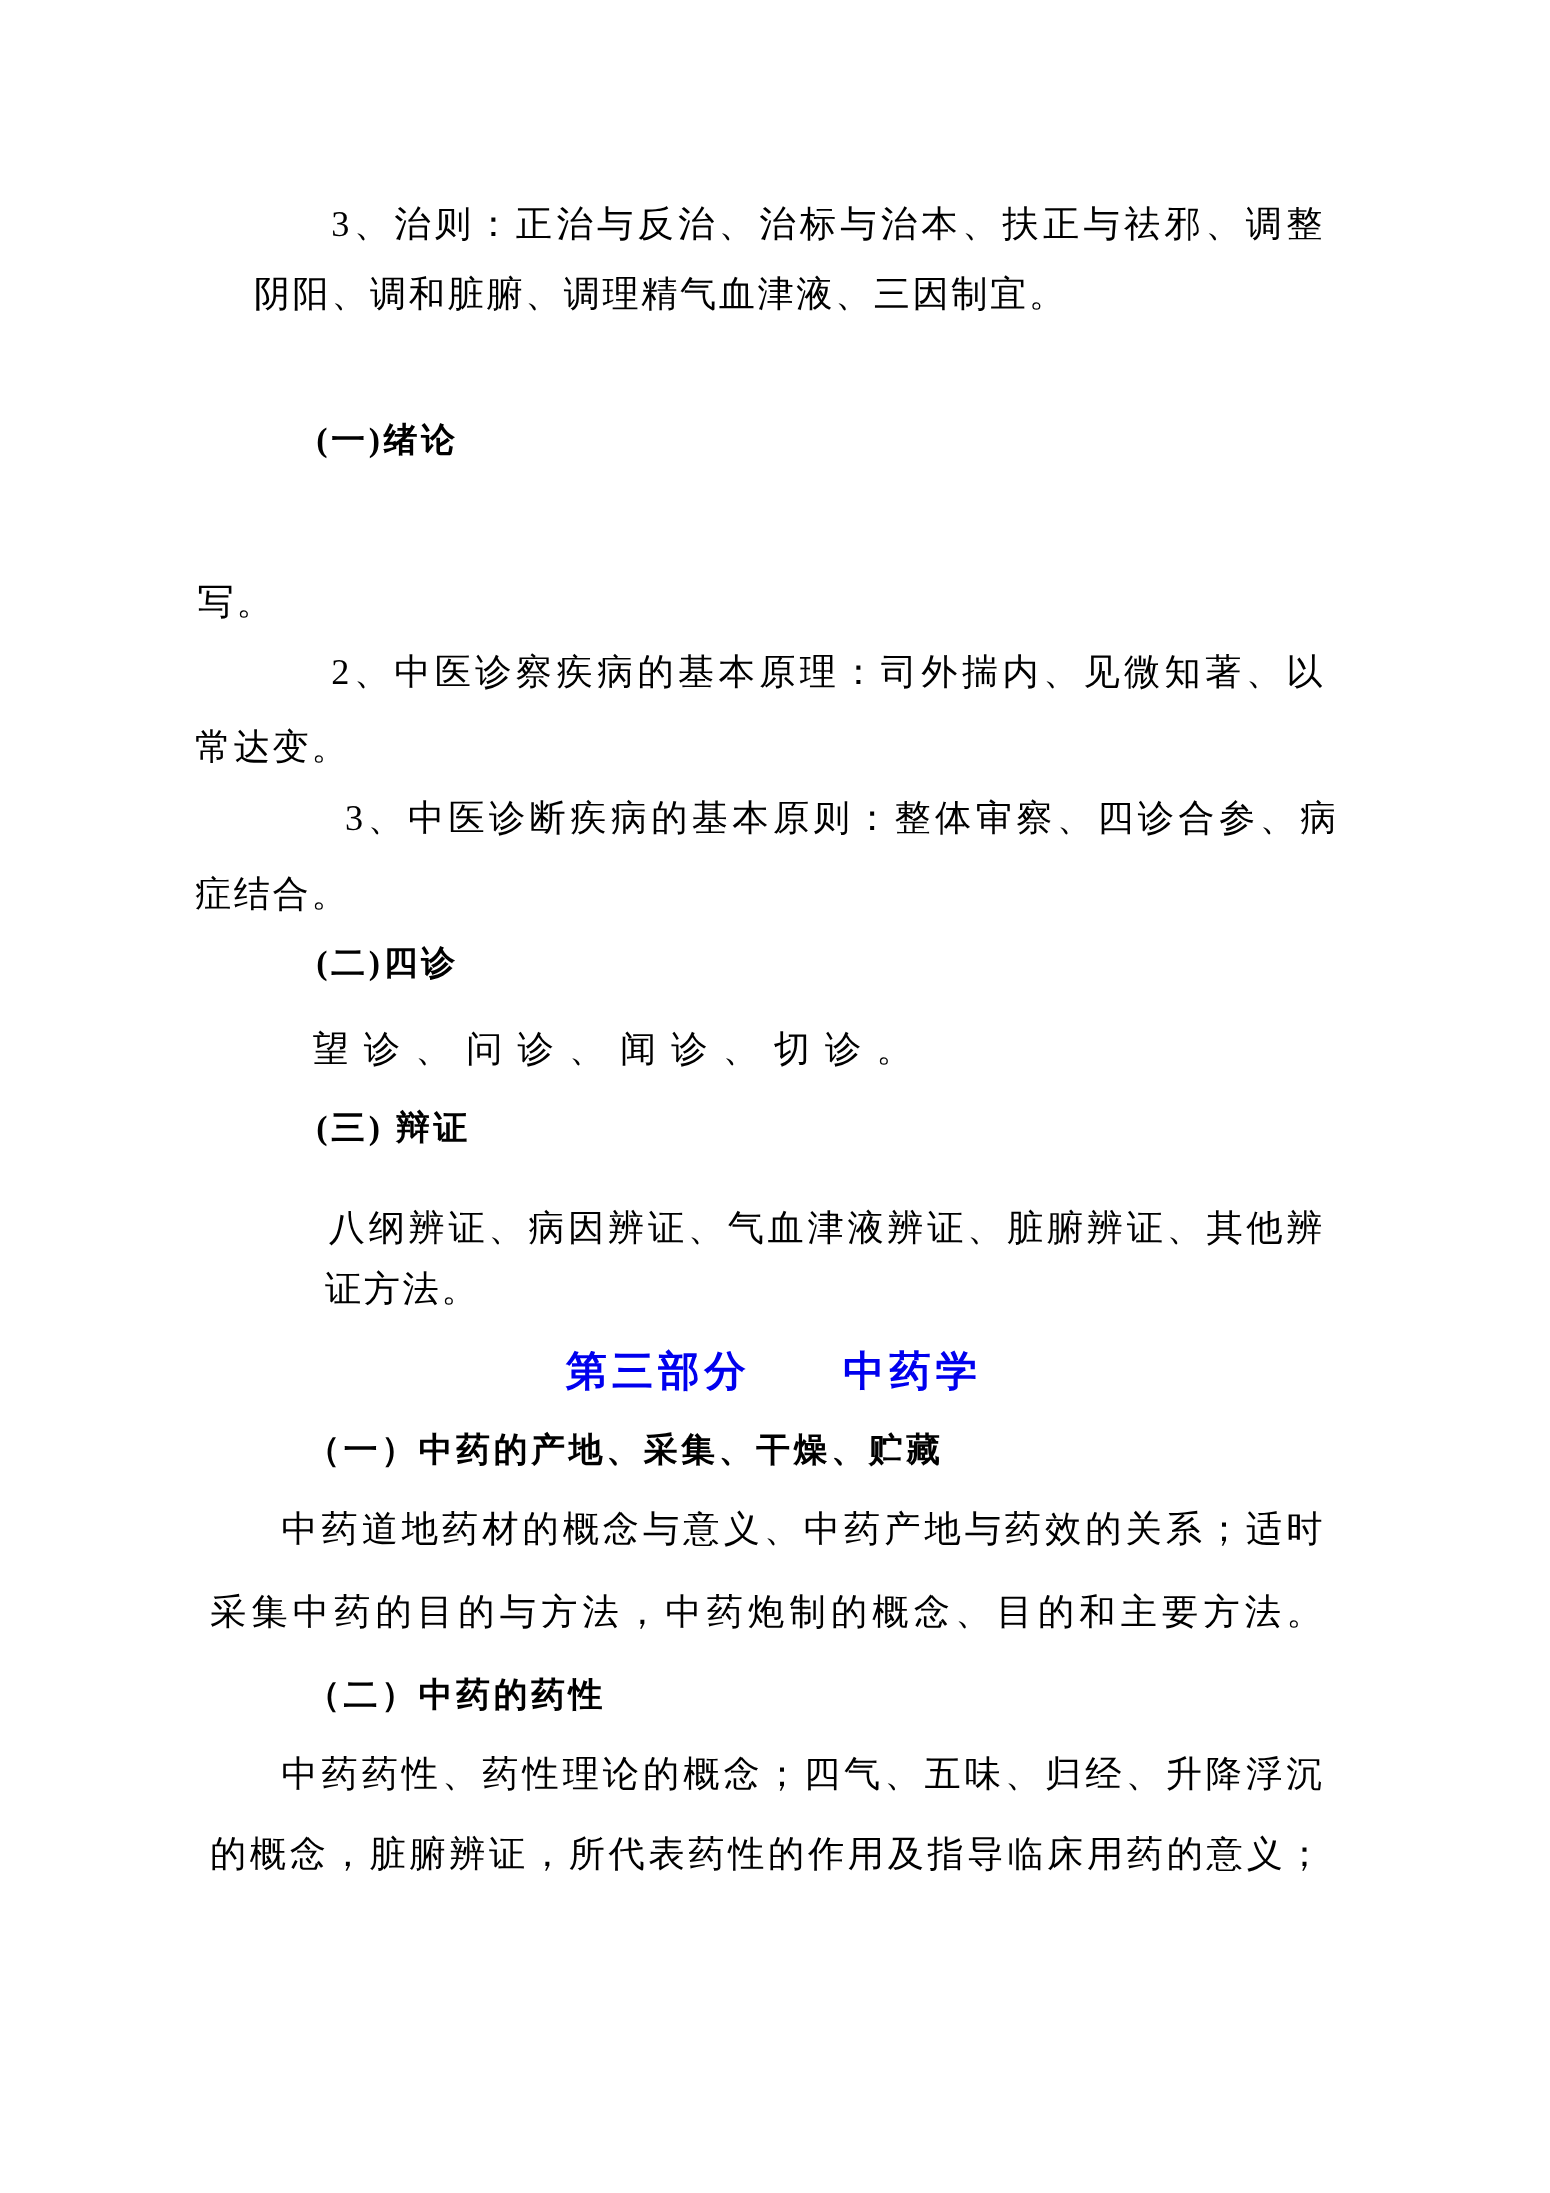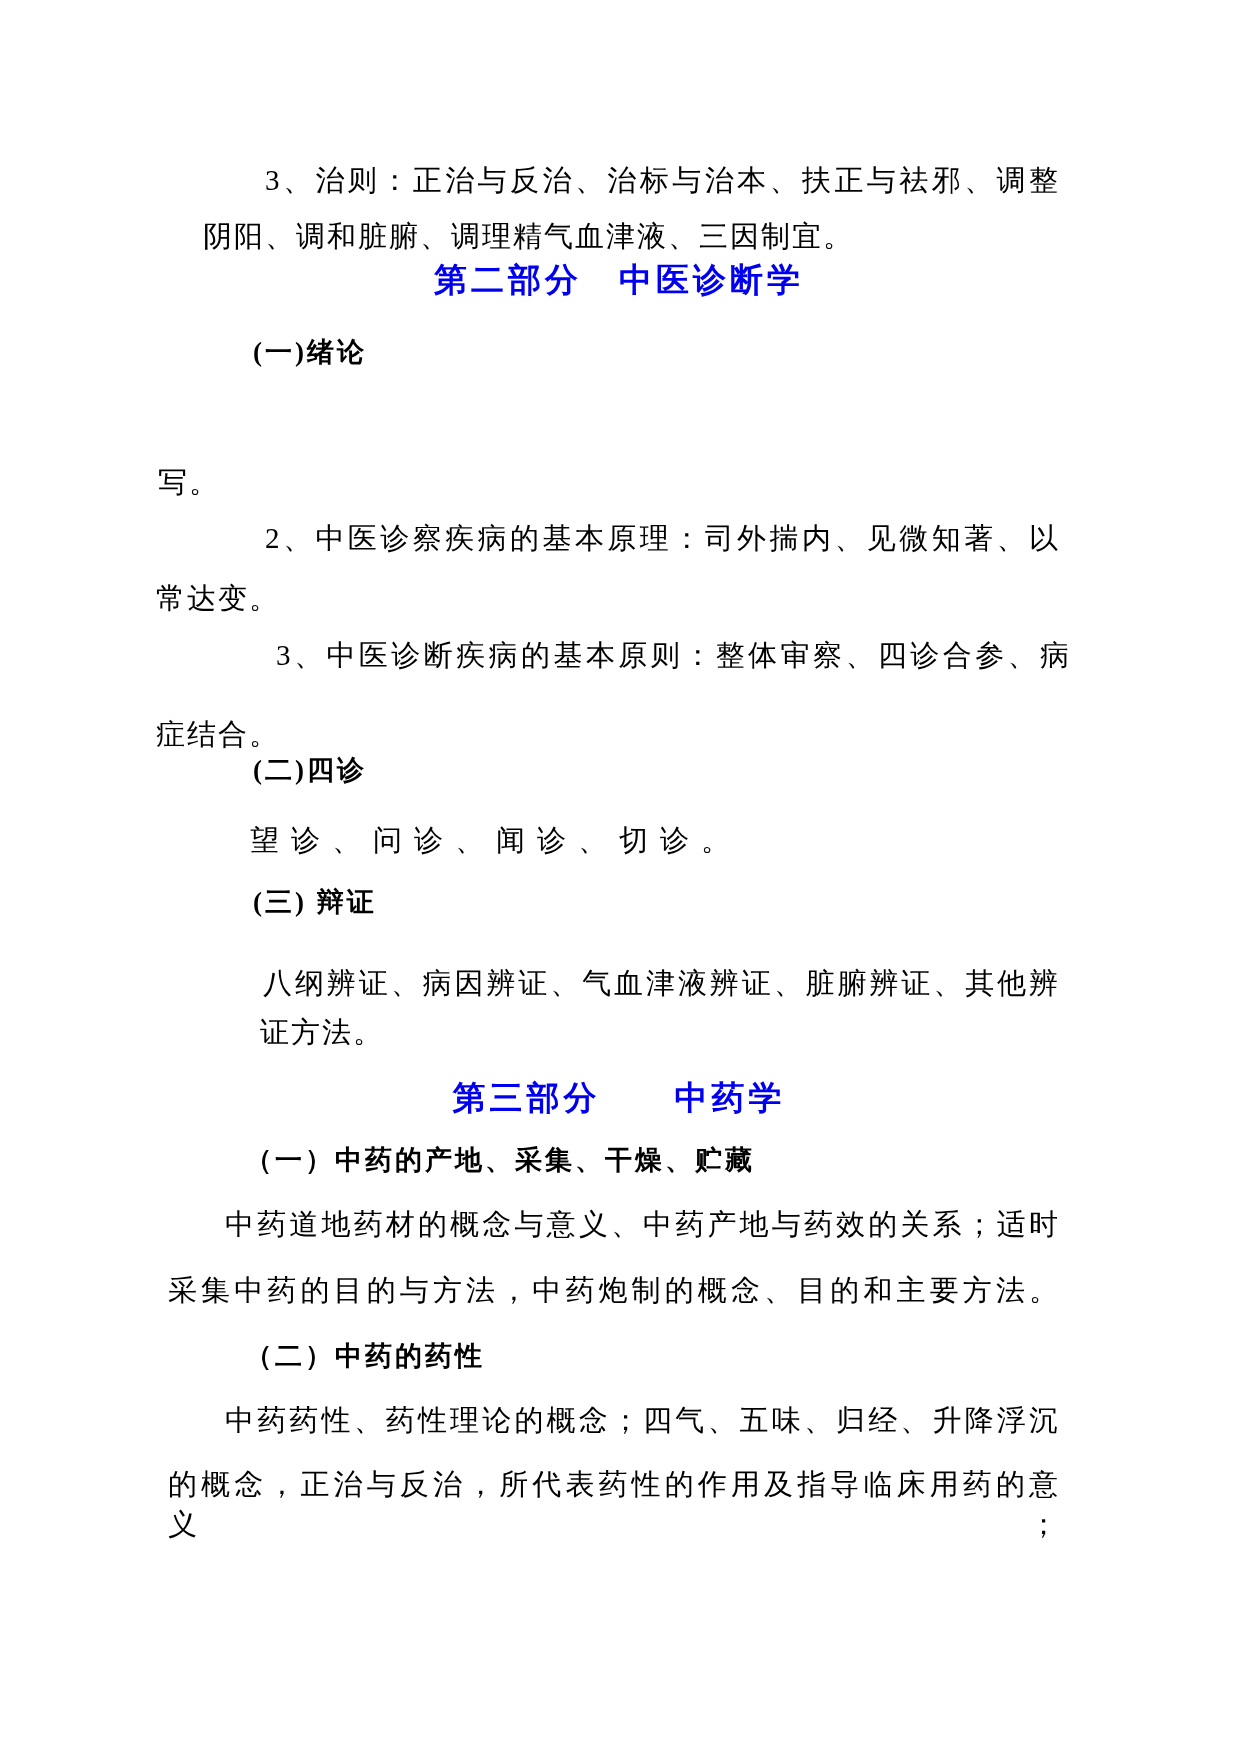--- a/index.html
+++ b/index.html
@@ -56,46 +56,45 @@
   }
 </style>
 </head>
 <body>
 
 <div class="page" style="--accent-blue: #0000EE; background: rgb(255, 255, 255); color: rgb(0, 0, 0);">
 
   <div class="line j" style="left:265px; top:160px; width:795px;">3、治则：正治与反治、治标与治本、扶正与祛邪、调整</div>
   <div class="line" style="left:203px; top:216px;">阴阳、调和脏腑、调理精气血津液、三因制宜。</div>
 
-  <div class="part-title" style="top:258px;">第二部分　中医诊断学</div>
 
   <div class="line h" style="left:253px; top:332px;">(一)绪论</div>
 
   <div class="line" style="left:158px; top:462px;">写。</div>
 
   <div class="line j" style="left:265px; top:518px; width:795px;">2、中医诊察疾病的基本原理：司外揣内、见微知著、以</div>
   <div class="line" style="left:156px; top:578px;">常达变。</div>
 
   <div class="line j" style="left:276px; top:635px; width:795px;">3、中医诊断疾病的基本原则：整体审察、四诊合参、病</div>
-  <div class="line" style="left:156px; top:696px;margin-top:18px;">症结合。</div>
+  <div class="line" style="left:156px; top:696px;">症结合。</div>
 
   <div class="line h" style="left:253px; top:750px;">(二)四诊</div>
 
   <div class="line wide" style="left:250px; top:820px;">望诊、问诊、闻诊、切诊。</div>
 
   <div class="line h" style="left:253px; top:882px;">(三) 辩证</div>
 
   <div class="line j" style="left:263px; top:947px; width:797px;margin-top:16px;">八纲辨证、病因辨证、气血津液辨证、脏腑辨证、其他辨</div>
   <div class="line" style="left:232px; top:1012px;margin-left:28px;">证方法。</div>
 
   <div class="part-title" style="top:1076px;">第三部分　　中药学</div>
 
   <div class="line h" style="left:245px; top:1140px;">（一）中药的产地、采集、干燥、贮藏</div>
 
   <div class="line j" style="left:225px; top:1204px; width:835px;">中药道地药材的概念与意义、中药产地与药效的关系；适时</div>
   <div class="line j" style="left:168px; top:1270px; width:892px;">采集中药的目的与方法，中药炮制的概念、目的和主要方法。</div>
 
   <div class="line h" style="left:245px; top:1336px;">（二）中药的药性</div>
 
   <div class="line j" style="left:225px; top:1400px; width:835px;">中药药性、药性理论的概念；四气、五味、归经、升降浮沉</div>
-  <div class="line j" style="left:168px; top:1464px; width:892px;">的概念，正治与反治，所代表药性的作用及指导临床用药的意义；</div>
+  <div class="line j" style="left:168px; top:1464px; width:892px;">的概念，脏腑辨证，所代表药性的作用及指导临床用药的意义；</div>
 
 </div>
 
 </body></html>

